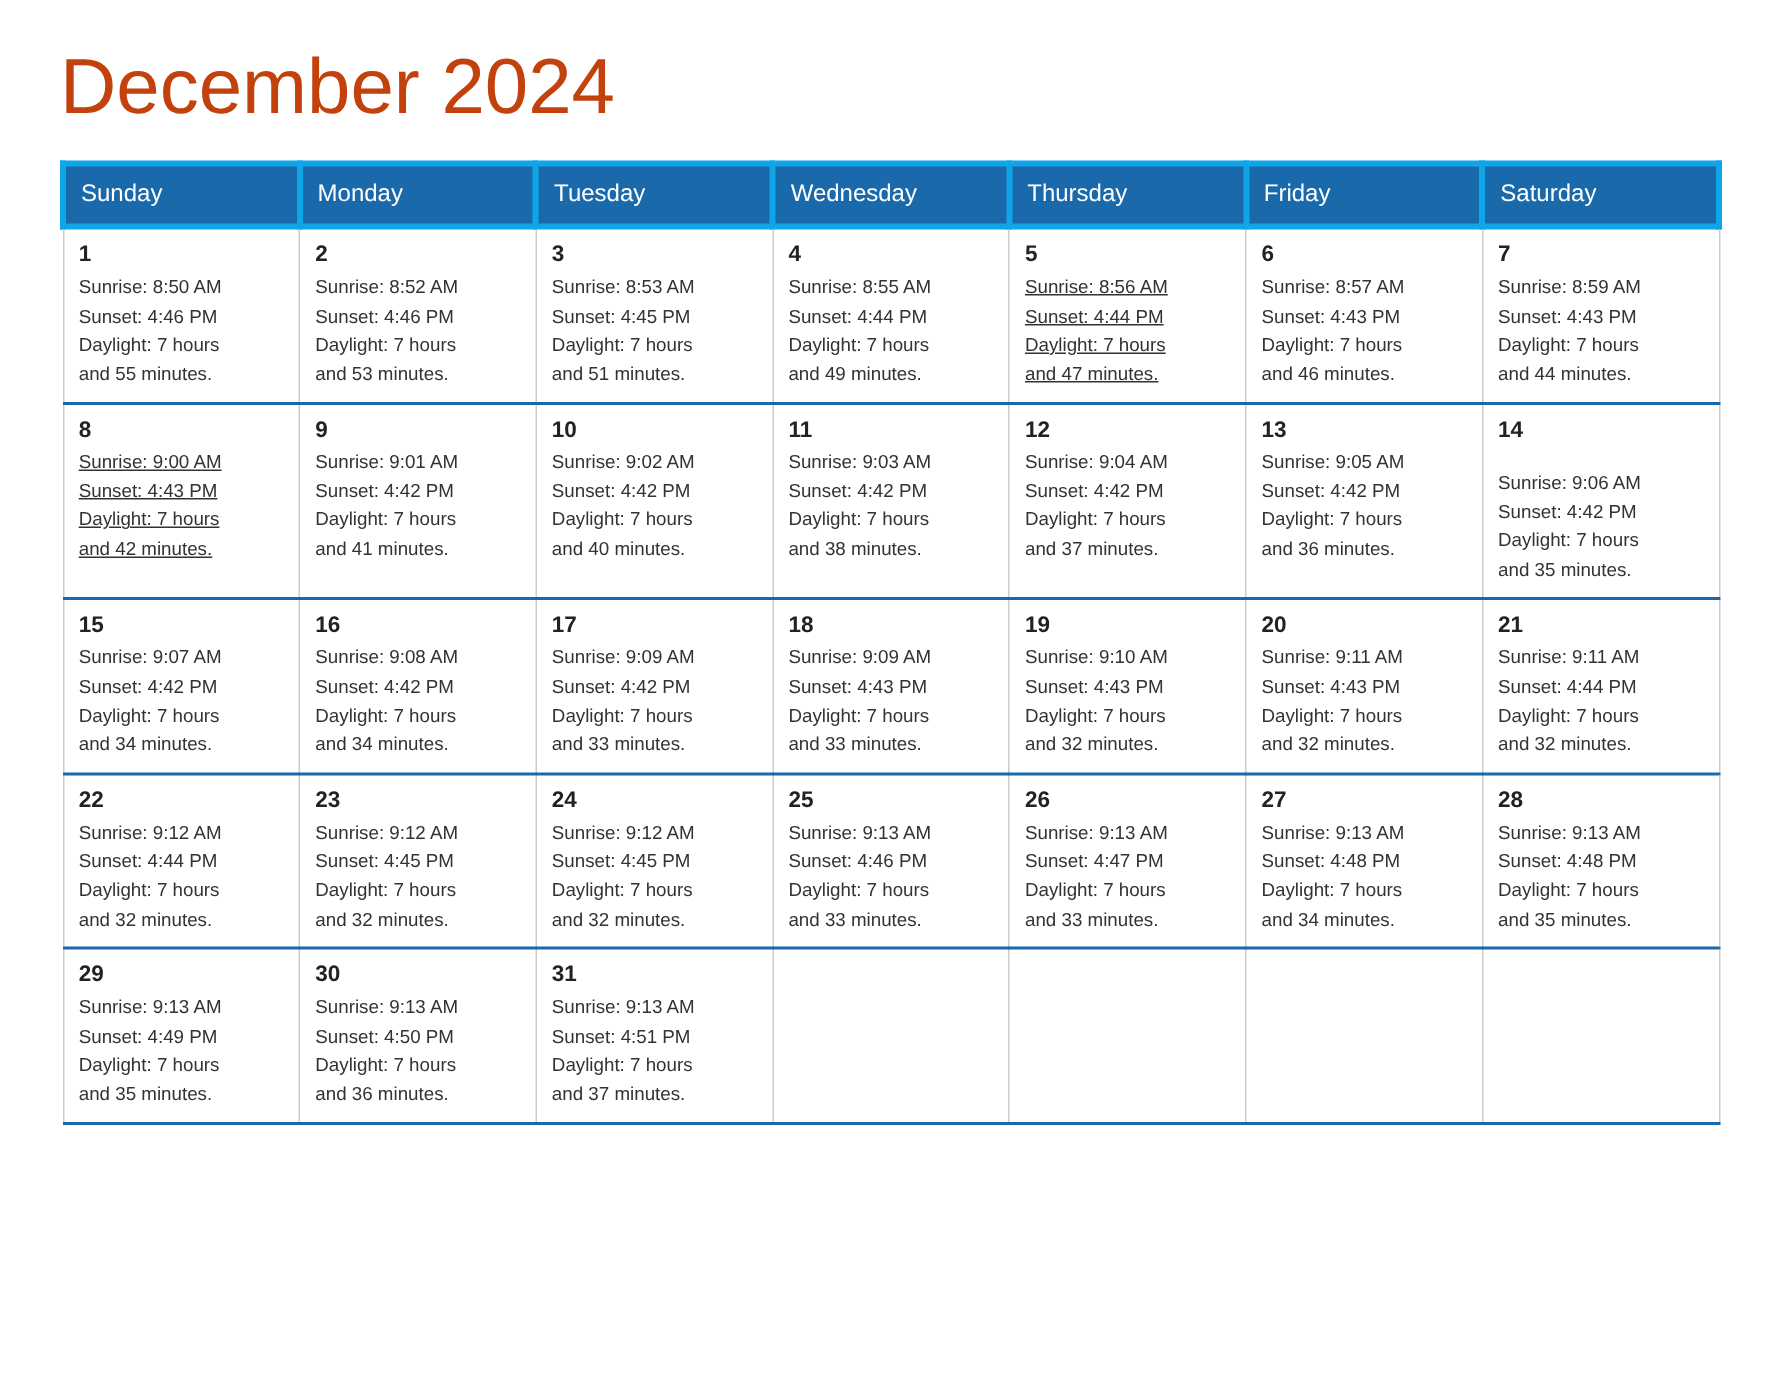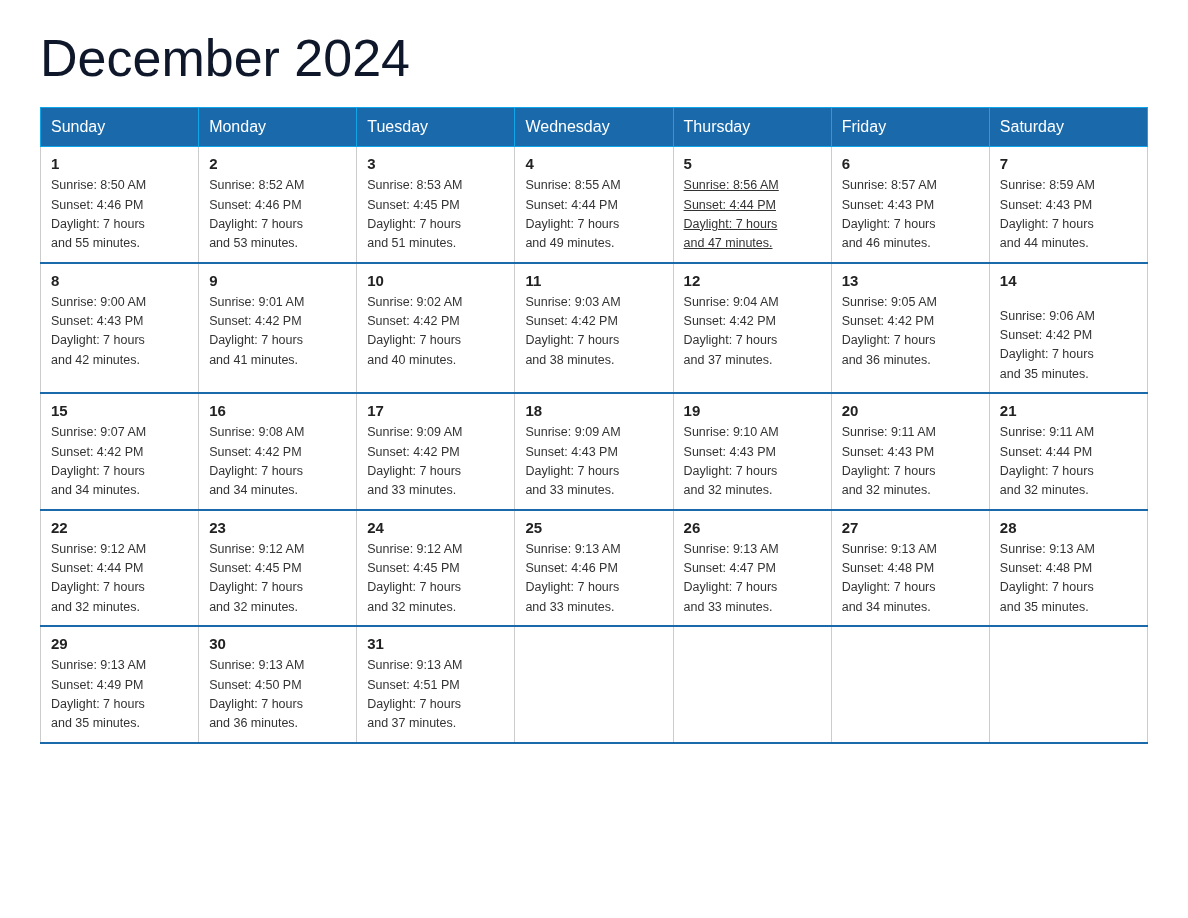--- a/index.html
+++ b/index.html
@@ -45,40 +45,40 @@
       color: #1a6aab;
       font-size: 26px;
       font-weight: bold;
     }
     .title-section {
       text-align: right;
     }
     .month-title {
       font-size: 52px;
       font-weight: 300;
-      color: #0f172a;
+      color: #c2410c;
       line-height: 1.1;
     }
     .location {
       font-size: 22px;
       color: #333;
       margin-top: 4px;
     }
     .calendar {
       width: 100%;
       border-collapse: collapse;
     }
     .calendar thead tr th {
       background-color: #1a6aab;
       color: #fff;
       padding: 10px 10px;
       text-align: left;
       font-size: 16px;
       font-weight: normal;
-      border: 1px solid #0ea5e9;
+      border: 4px solid #0ea5e9;
     }
     .calendar tbody tr td {
       border: 1px solid #ccc;
       vertical-align: top;
       padding: 8px 10px;
       width: 14.28%;
       min-height: 100px;
     }
     .calendar tbody tr {
       border-bottom: 2px solid #1a6aab;
@@ -167,21 +167,21 @@
           <div class="day-number">7</div>
           <div class="day-info" style="white-space: pre-line;">Sunrise: 8:59 AM
 Sunset: 4:43 PM
 Daylight: 7 hours
 and 44 minutes.</div>
         </td>
       </tr>
       <tr>
         <td>
           <div class="day-number">8</div>
-          <div class="day-info" style="white-space: pre-line;">Sunrise: 9:00 AM
+          <div class="day-info" style="white-space: pre-line; text-decoration: underline;">Sunrise: 9:00 AM
 Sunset: 4:43 PM
 Daylight: 7 hours
 and 42 minutes.</div>
         </td>
         <td>
           <div class="day-number">9</div>
           <div class="day-info" style="white-space: pre-line;">Sunrise: 9:01 AM
 Sunset: 4:42 PM
 Daylight: 7 hours
 and 41 minutes.</div>

